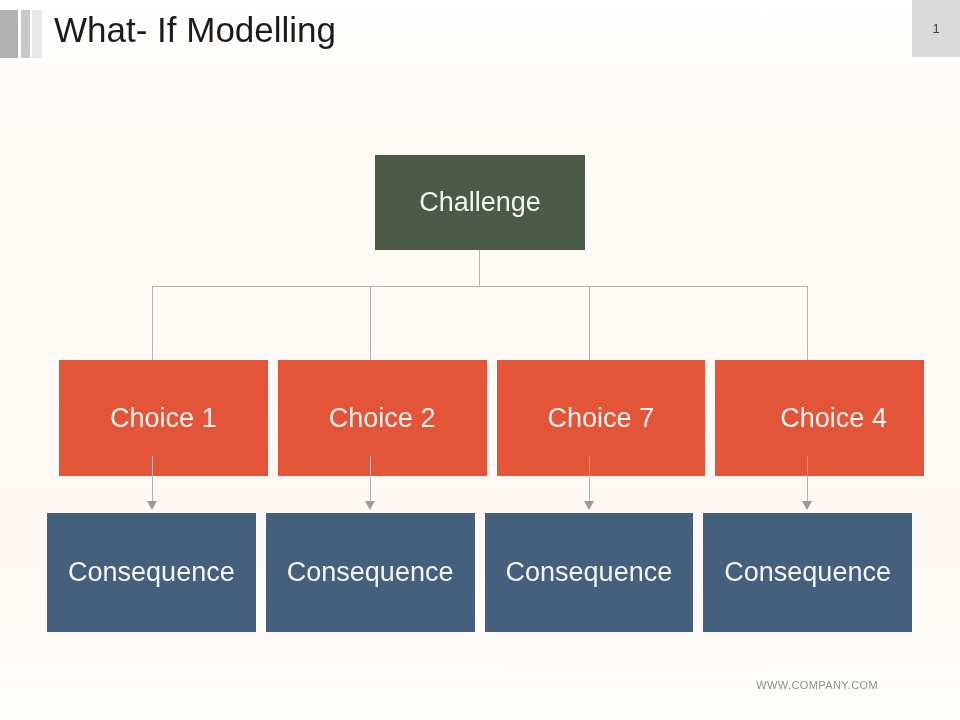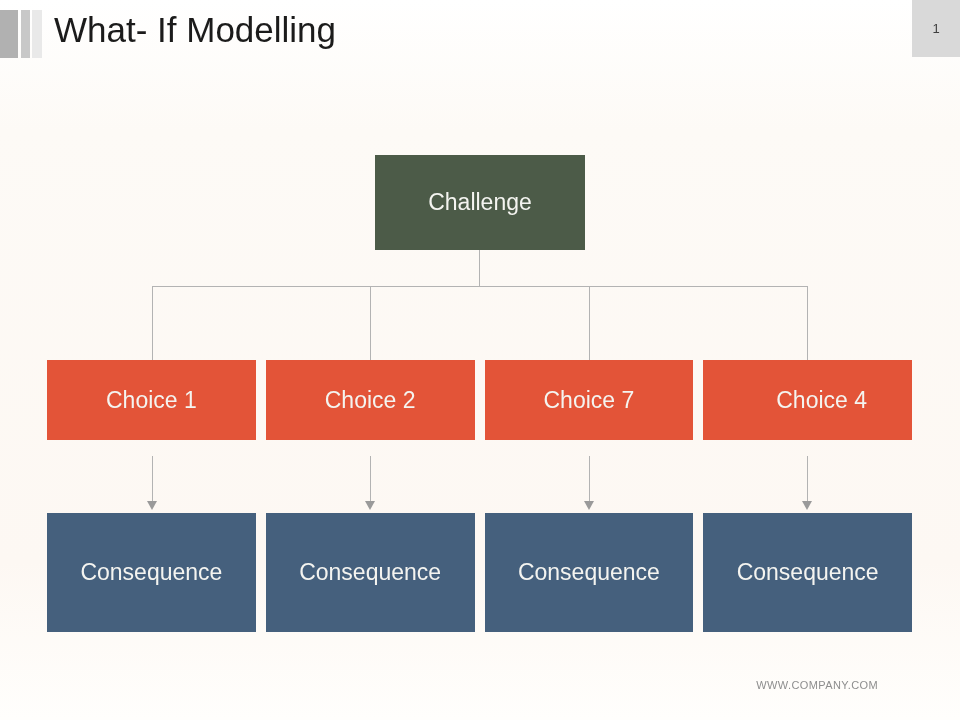--- a/index.html
+++ b/index.html
@@ -20,28 +20,28 @@
   }
   .page-num {
     position:absolute; left:912px; top:0; width:48px; height:57px;
     background:#d9d9d9; color:#3f3f3f; font-size:13px;
     display:flex; align-items:center; justify-content:center;
   }
 
   
   .node {
     display:flex; align-items:center; justify-content:center;
-    color:#f4f4f0; font-size:23px; text-align:center;
+    color:#f4f4f0; font-size:27px; text-align:center;
   }
   .root-node { position:absolute; left:375px; top:155px; width:210px; height:95px; background:#4c5b48; }
   .row {
     position:absolute; left:47px; width:865px;
     display:grid; grid-template-columns:repeat(4,1fr); gap:10px;
   }
-  .choices-row { top:360px; height:80px; }
+  .choices-row { top:360px; height:116px;margin-left:12px; }
   .choices-row .node { background:#e35438; }
   .cons-row { top:513px; height:119px; }
   .cons-row .node { background:#45607d; }
 
   
   .line { position:absolute; background:#b3b3b3; }
   .v-root { left:479px; top:250px; width:1px; height:37px; }
   .h-main { left:152px; top:286px; width:656px; height:1px; }
   .drop   { top:287px; width:1px; height:73px; }
   .stem   { top:456px; width:1px; height:46px; }

